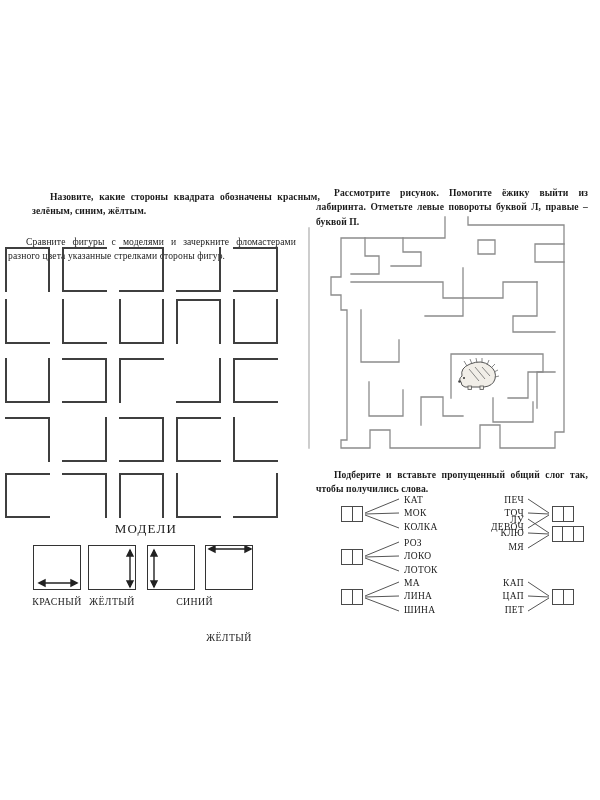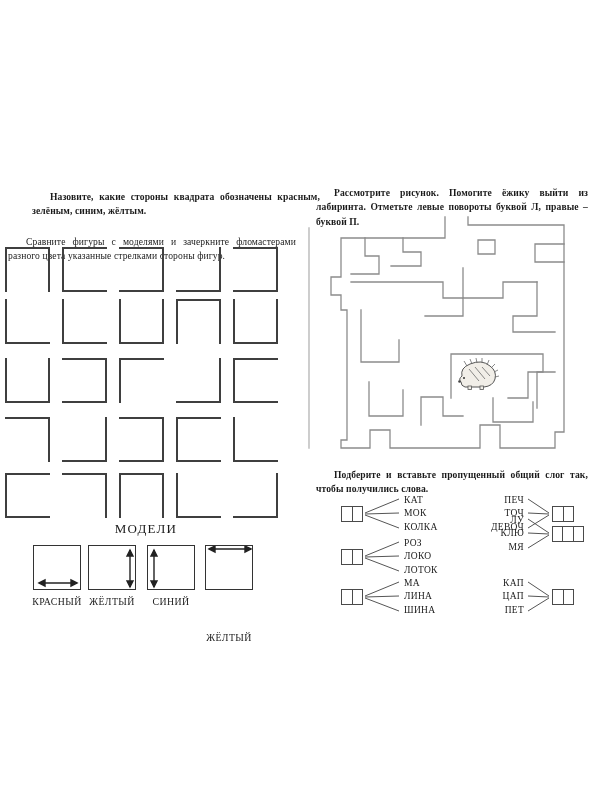--- a/index.html
+++ b/index.html
@@ -104,21 +104,21 @@
           <line x1="3" y1="3" x2="45" y2="3"></line>
           <polygon points="3,3 9,0 9,6" fill="#222"></polygon>
           <polygon points="45,3 39,0 39,6" fill="#222"></polygon>
         </g>
       </svg>
     </div>
   </div>
 <div id="model-labels">
     <div class="model-label" style="left: 15px;">КРАСНЫЙ</div>
     <div class="model-label" style="left: 70px;">ЖЁЛТЫЙ</div>
-    <div class="model-label" style="left: 129px;">СИНИЙ</div>
+    <div class="model-label" style="left: 129px; text-align: right;">СИНИЙ</div>
     <div class="model-label" style="left: 187px; margin-top: 36px;">ЖЁЛТЫЙ</div>
   </div>
 
 <p class="para bold" style="left:316px;top:176px;width:272px;">Рассмотрите рисунок. Помогите ёжику выйти из лабиринта. Отметьте левые повороты буквой Л, правые – буквой П.</p>
 
 <div id="maze-wrap">
   <svg width="280" height="250" viewBox="0 0 280 250">
     <g fill="none" stroke="#8c8c8c" stroke-width="1.3" stroke-linejoin="miter" stroke-linecap="square">
       <line x1="6" y1="18" x2="6" y2="238" stroke="#b3b3b3"></line>
       <path d="M142,7 V28 H38 V67 H28 V85 H38 V100 H44 V230 H38 V238 H67 V220 H87 V238 H177 V215 H197 V238 H252 V222 H261 V15 H165 V7"></path>

